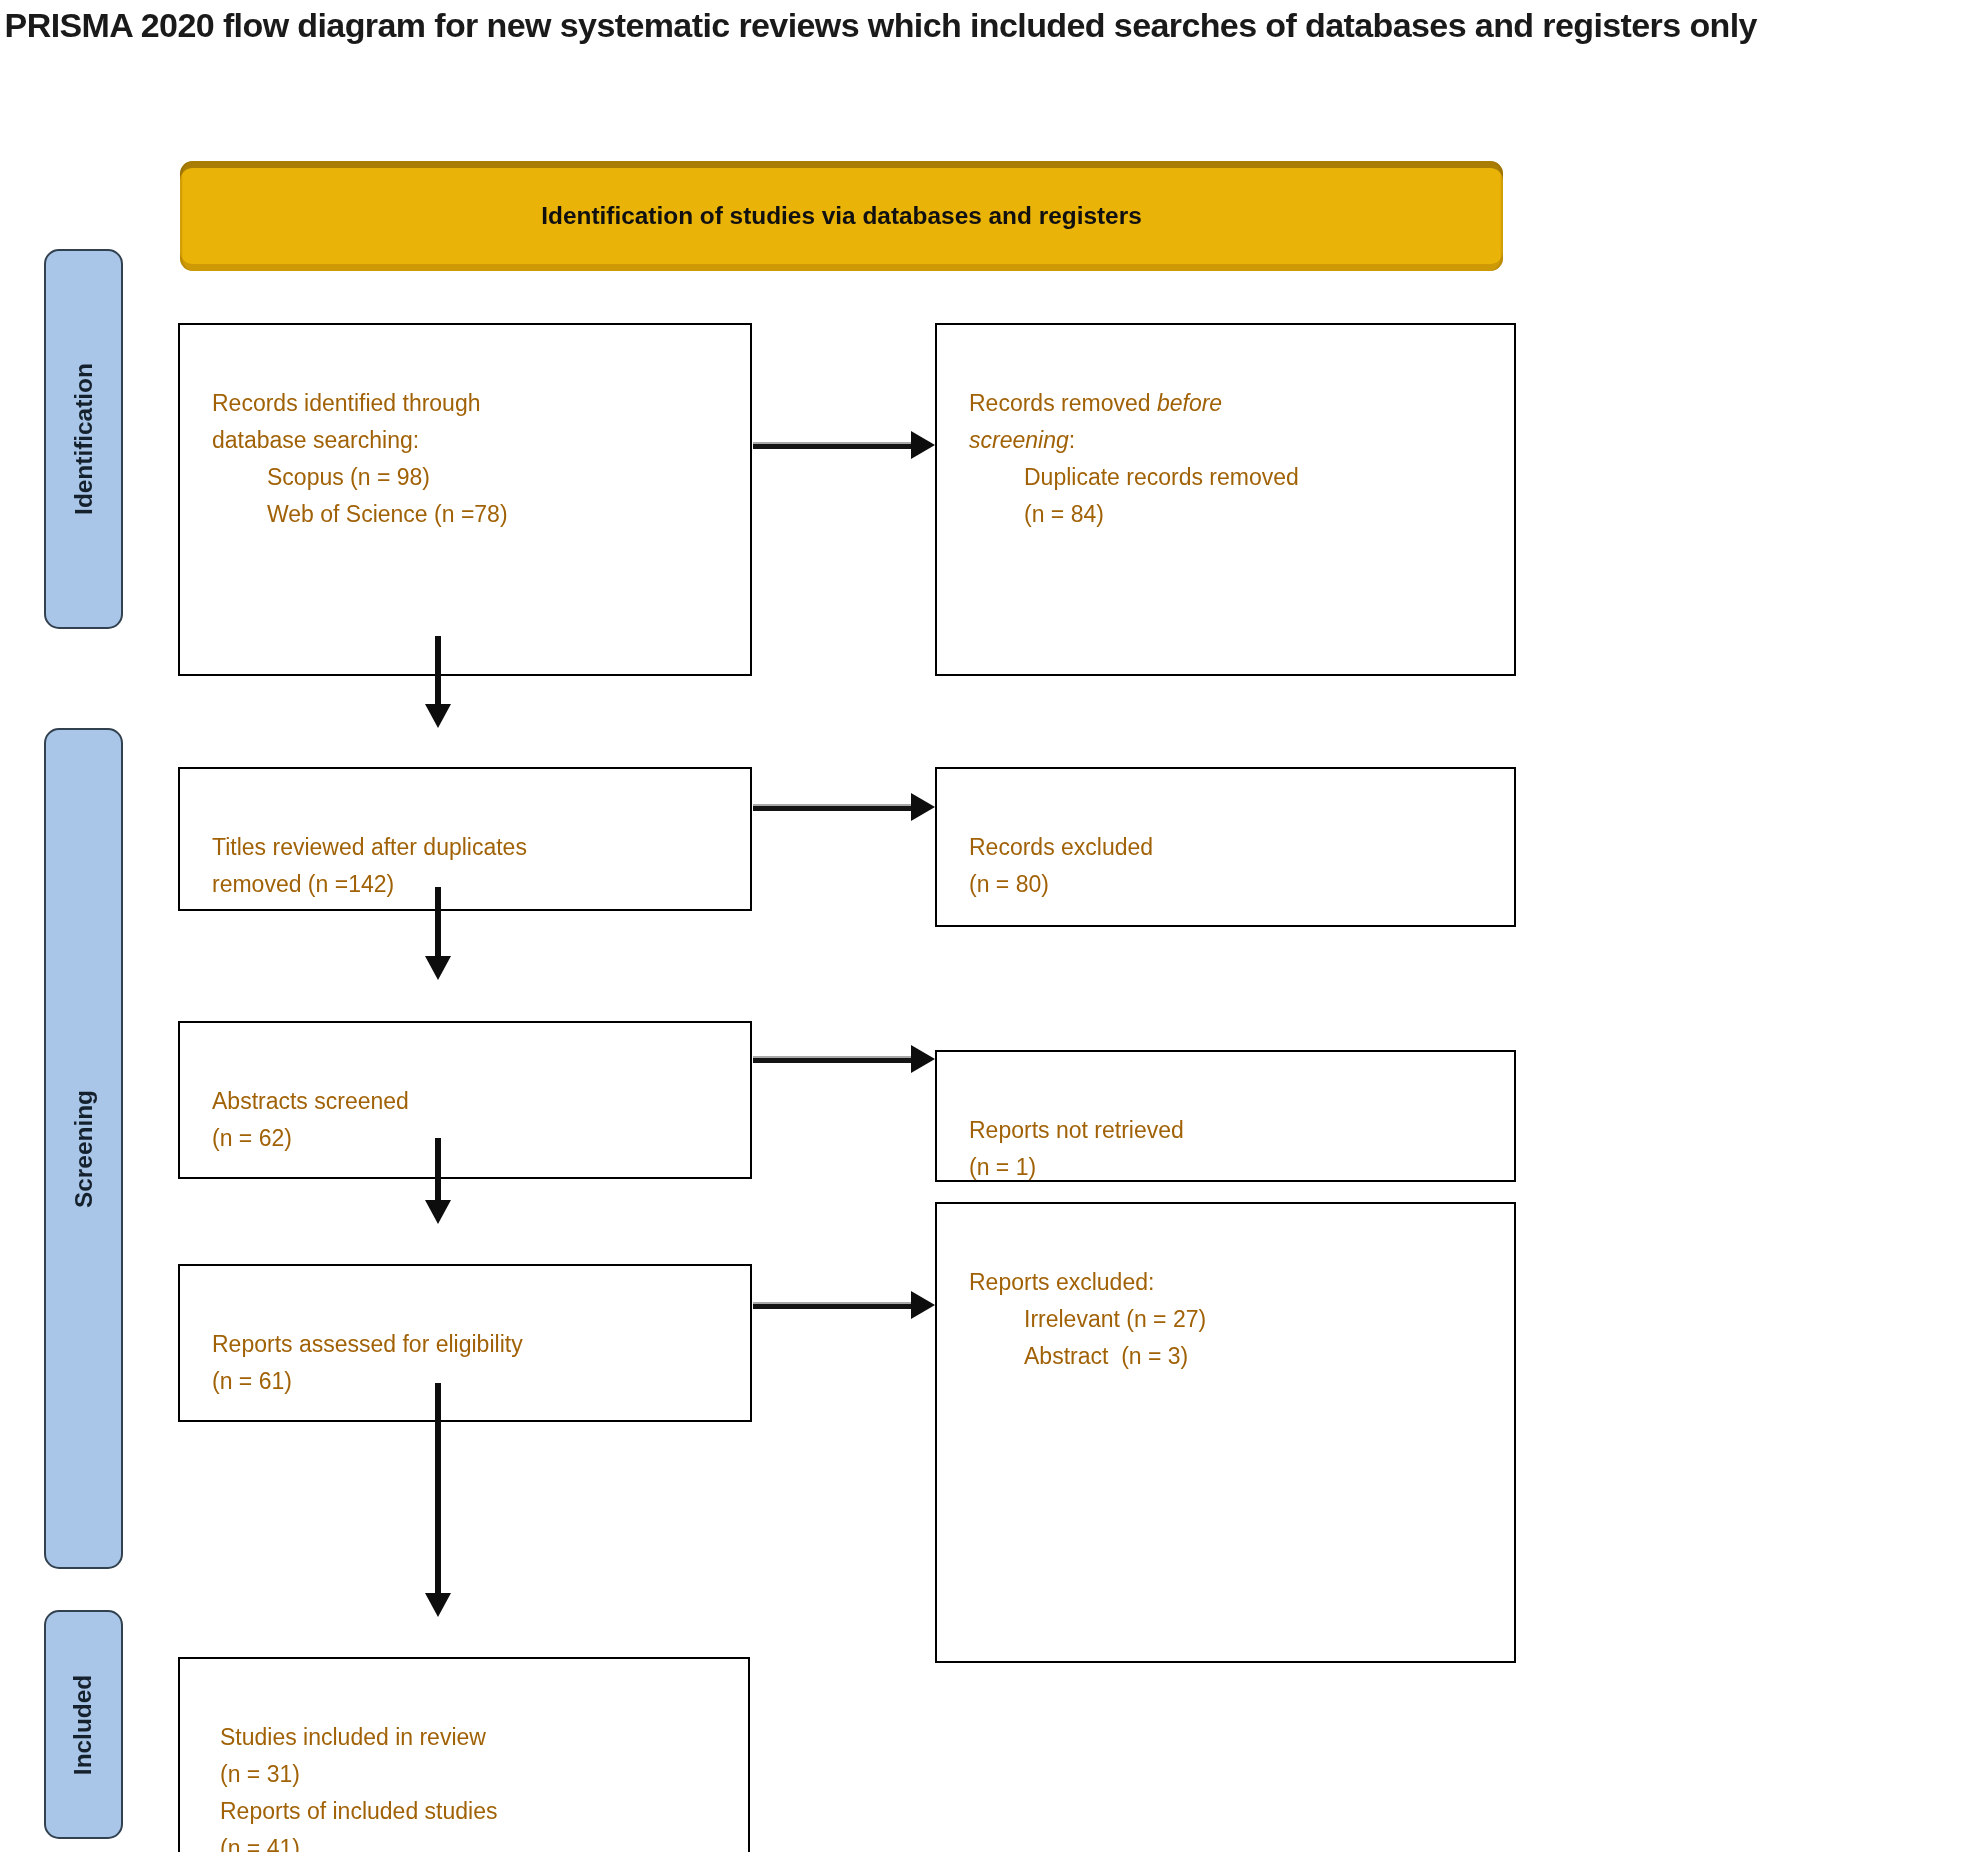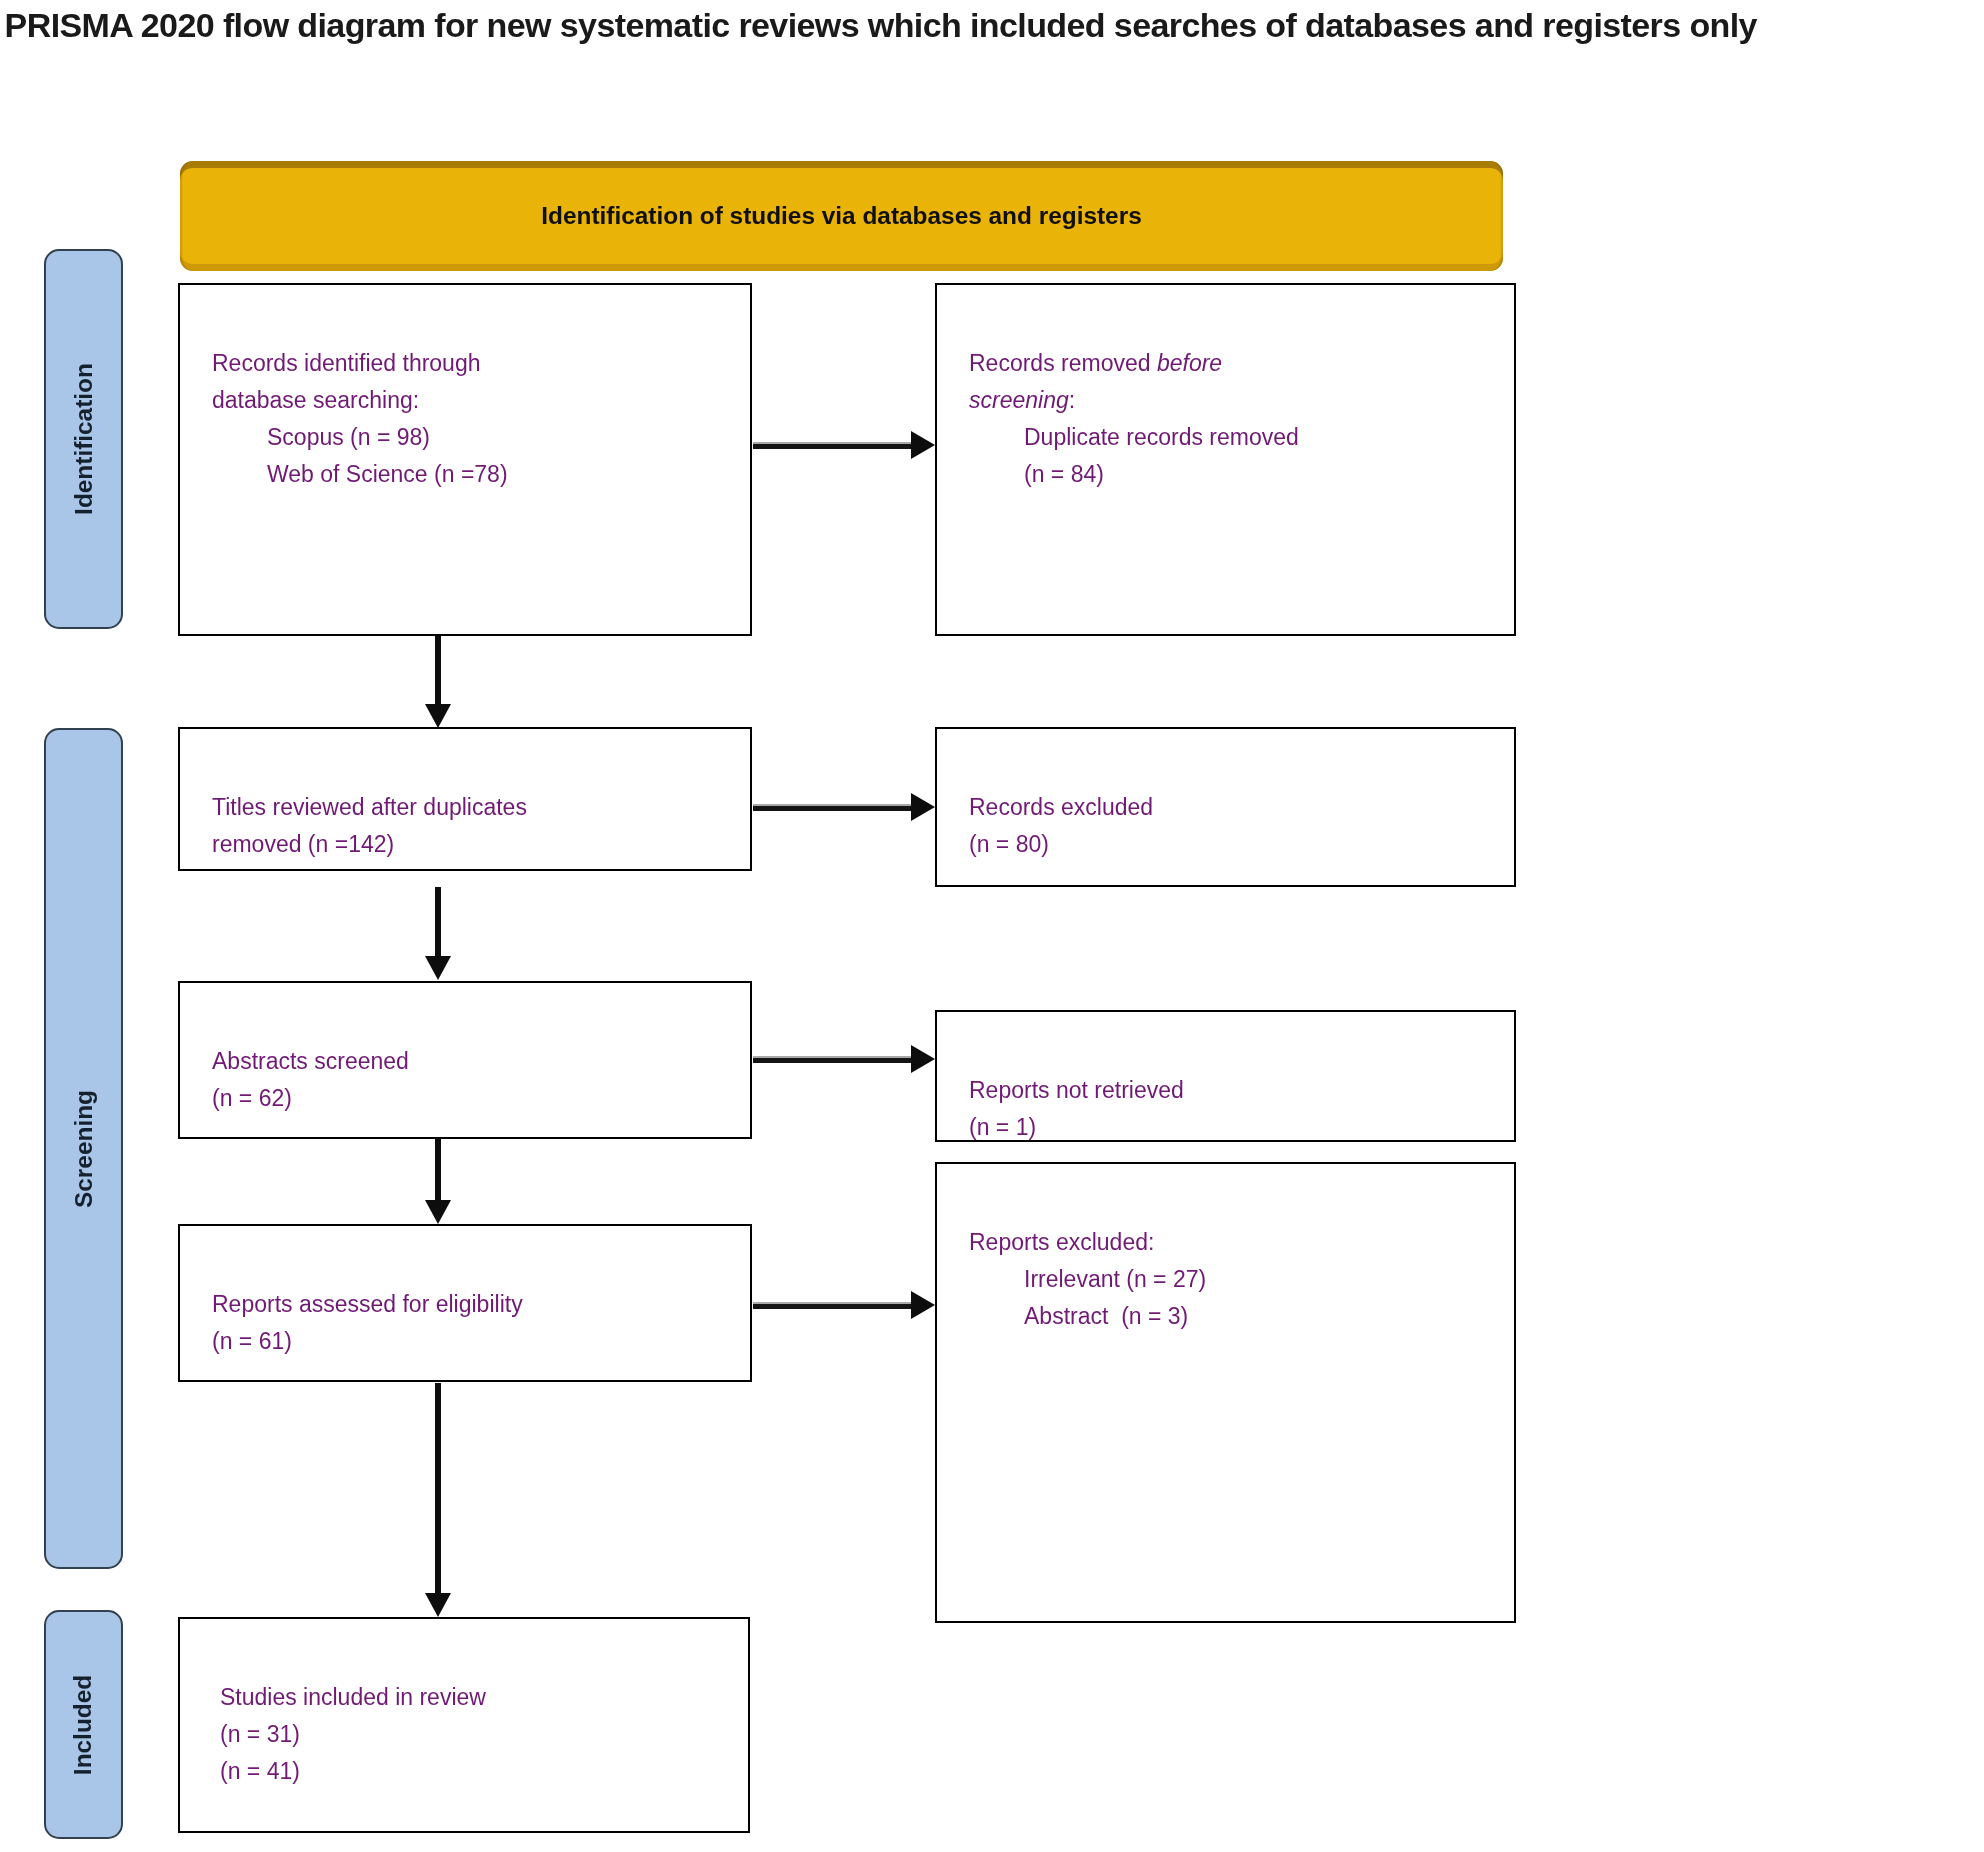--- a/index.html
+++ b/index.html
@@ -27,21 +27,21 @@
     display:flex;align-items:center;justify-content:center;
   }
   .stage span{
     transform:rotate(-90deg);white-space:nowrap;
     font-size:24.4px;font-weight:bold;color:#16212e;
   }
   .fbox{
     position:absolute;background:#ffffff;border:2.9px solid #000000;
     box-sizing:border-box;
     padding:60px 20.3px 11.6px 32px;
-    font-size:23px;line-height:37px;color:#701a75;
+    font-size:23px;line-height:37px;color:#a16207;margin-top:40px;
   }
   .fbox .ln{white-space:pre-wrap;}
   .fbox .ind{margin-left:55px;white-space:pre-wrap;}
   .col-l{left:178px;width:574px;}
   .col-r{left:935px;width:581px;}
   
   .harrow-stem{
     position:absolute;height:7px;
     background:linear-gradient(to bottom,#a9a9a9 34%,#141414 34%);
   }
@@ -117,20 +117,21 @@
 </div>
 <div class="fbox col-r" style="top:1162px;height:461px;">
   <div class="ln">Reports excluded:</div>
   <div class="ind">Irrelevant (n = 27)</div>
   <div class="ind">Abstract  (n = 3)</div>
 </div>
 
 <div class="fbox col-l" style="top:1617px;height:216px;width:572px;padding-left:40px;">
   <div class="ln">Studies included in review</div>
   <div class="ln">(n = 31)</div>
+  <div class="ln">Reports of included studies</div>
   <div class="ln">(n = 41)</div>
 </div>
 
 <div class="harrow-stem" style="left:753px;top:442px;width:161px;"></div>
 <div class="harrow-head" style="left:911px;top:431px;"></div>
 
 <div class="harrow-stem" style="left:753px;top:804px;width:161px;"></div>
 <div class="harrow-head" style="left:911px;top:793px;"></div>
 
 <div class="harrow-stem" style="left:753px;top:1056px;width:161px;"></div>

